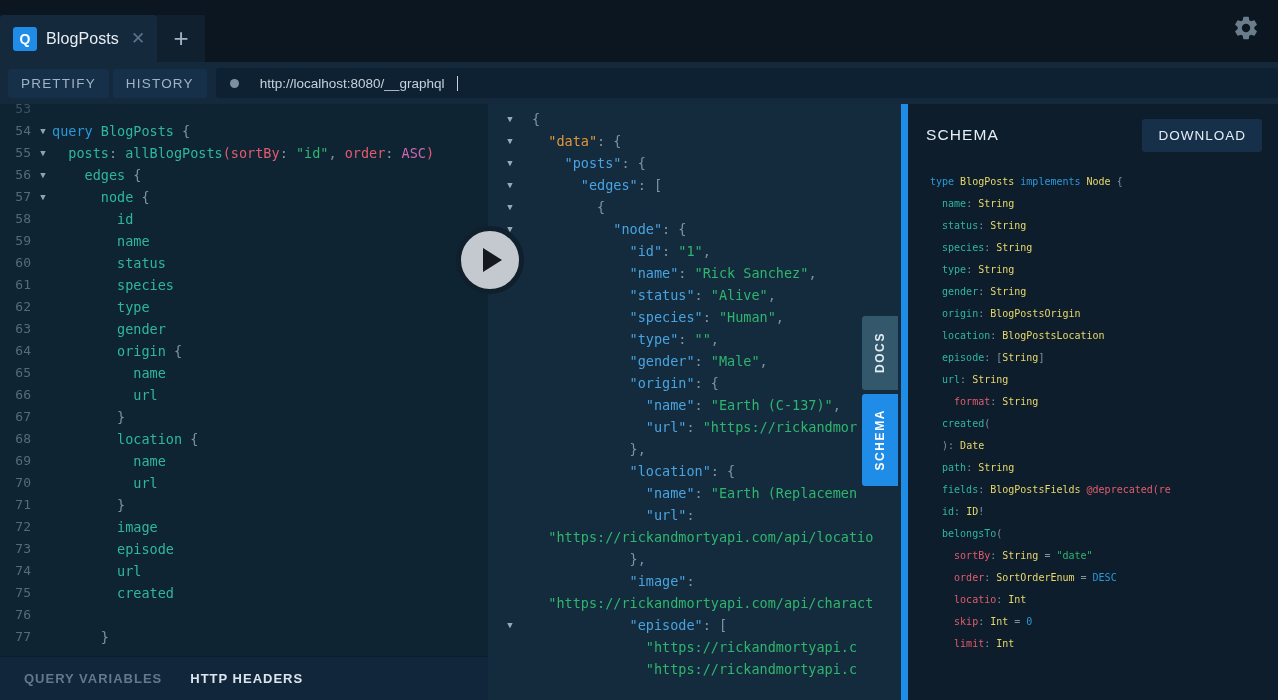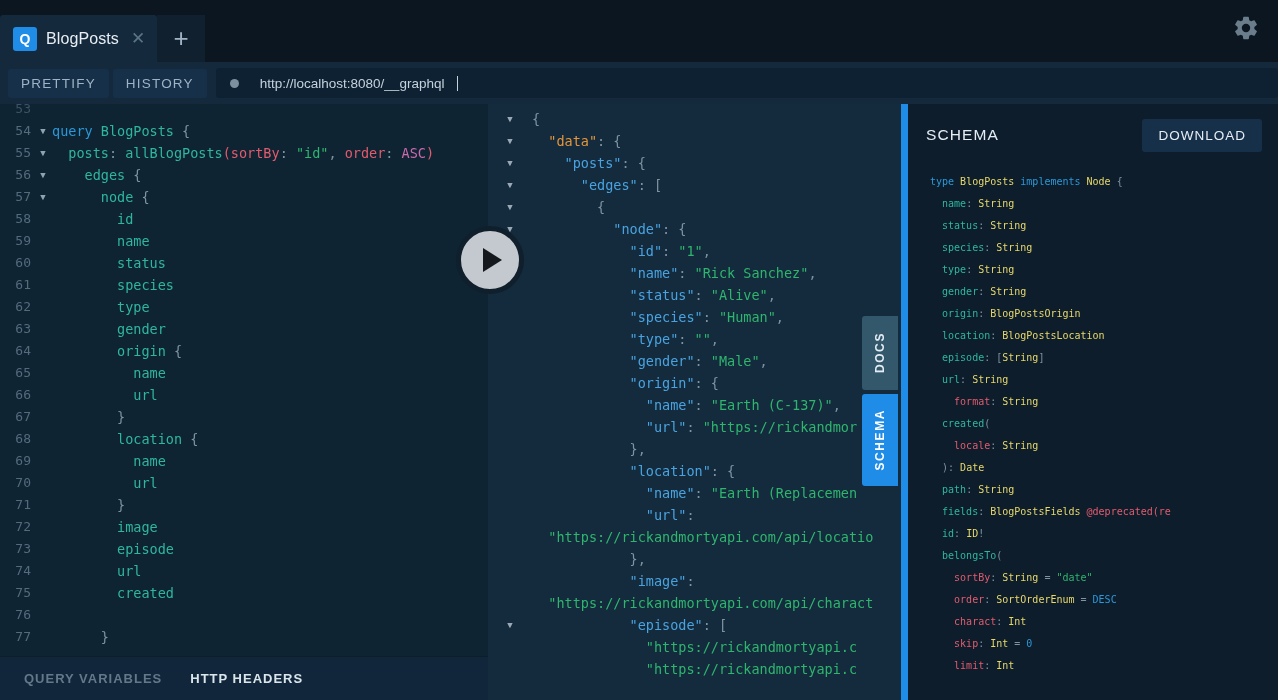--- a/index.html
+++ b/index.html
@@ -234,29 +234,28 @@
           <div class="sline"><span class="c-field">  status</span><span class="c-punct">: </span><span class="c-type">String</span></div>
           <div class="sline"><span class="c-field">  species</span><span class="c-punct">: </span><span class="c-type">String</span></div>
           <div class="sline"><span class="c-field">  type</span><span class="c-punct">: </span><span class="c-type">String</span></div>
           <div class="sline"><span class="c-field">  gender</span><span class="c-punct">: </span><span class="c-type">String</span></div>
           <div class="sline"><span class="c-field">  origin</span><span class="c-punct">: </span><span class="c-type">BlogPostsOrigin</span></div>
           <div class="sline"><span class="c-field">  location</span><span class="c-punct">: </span><span class="c-type">BlogPostsLocation</span></div>
           <div class="sline"><span class="c-field">  episode</span><span class="c-punct">: </span><span class="c-punct">[</span><span class="c-type">String</span><span class="c-punct">]</span></div>
           <div class="sline"><span class="c-field">  url</span><span class="c-punct">: </span><span class="c-type">String</span></div>
           <div class="sline"><span class="c-dep">    format</span><span class="c-punct">: </span><span class="c-type">String</span></div>
           <div class="sline"><span class="c-field">  created</span><span class="c-punct">(</span></div>
-          <div class="sline"><span class="c-dep">    locale</span><span class="c-punct">: </span><span class="c-type">String</span></div>
           <div class="sline"><span class="c-punct">  )</span><span class="c-punct">: </span><span class="c-type">Date</span></div>
           <div class="sline"><span class="c-field">  path</span><span class="c-punct">: </span><span class="c-type">String</span></div>
           <div class="sline"><span class="c-field">  fields</span><span class="c-punct">: </span><span class="c-type">BlogPostsFields</span><span class="c-dep"> @deprecated(re</span></div>
           <div class="sline"><span class="c-field">  id</span><span class="c-punct">: </span><span class="c-type">ID</span><span class="c-punct">!</span></div>
           <div class="sline"><span class="c-field">  belongsTo</span><span class="c-punct">(</span></div>
           <div class="sline"><span class="c-dep">    sortBy</span><span class="c-punct">: </span><span class="c-type">String</span><span class="c-punct"> = </span><span class="c-jstr">"date"</span></div>
           <div class="sline"><span class="c-dep">    order</span><span class="c-punct">: </span><span class="c-type">SortOrderEnum</span><span class="c-punct"> = </span><span class="c-blue">DESC</span></div>
-          <div class="sline"><span class="c-dep">    charact</span><span class="c-punct">: </span><span class="c-type">Int</span></div>
+          <div class="sline"><span class="c-dep">    locatio</span><span class="c-punct">: </span><span class="c-type">Int</span></div>
           <div class="sline"><span class="c-dep">    skip</span><span class="c-punct">: </span><span class="c-type">Int</span><span class="c-punct"> = </span><span class="c-blue">0</span></div>
           <div class="sline"><span class="c-dep">    limit</span><span class="c-punct">: </span><span class="c-type">Int</span></div>
         </div>
     </div>
 
     <div class="playbtn">
       <div class="tri"></div>
     </div>
 
   </div>

